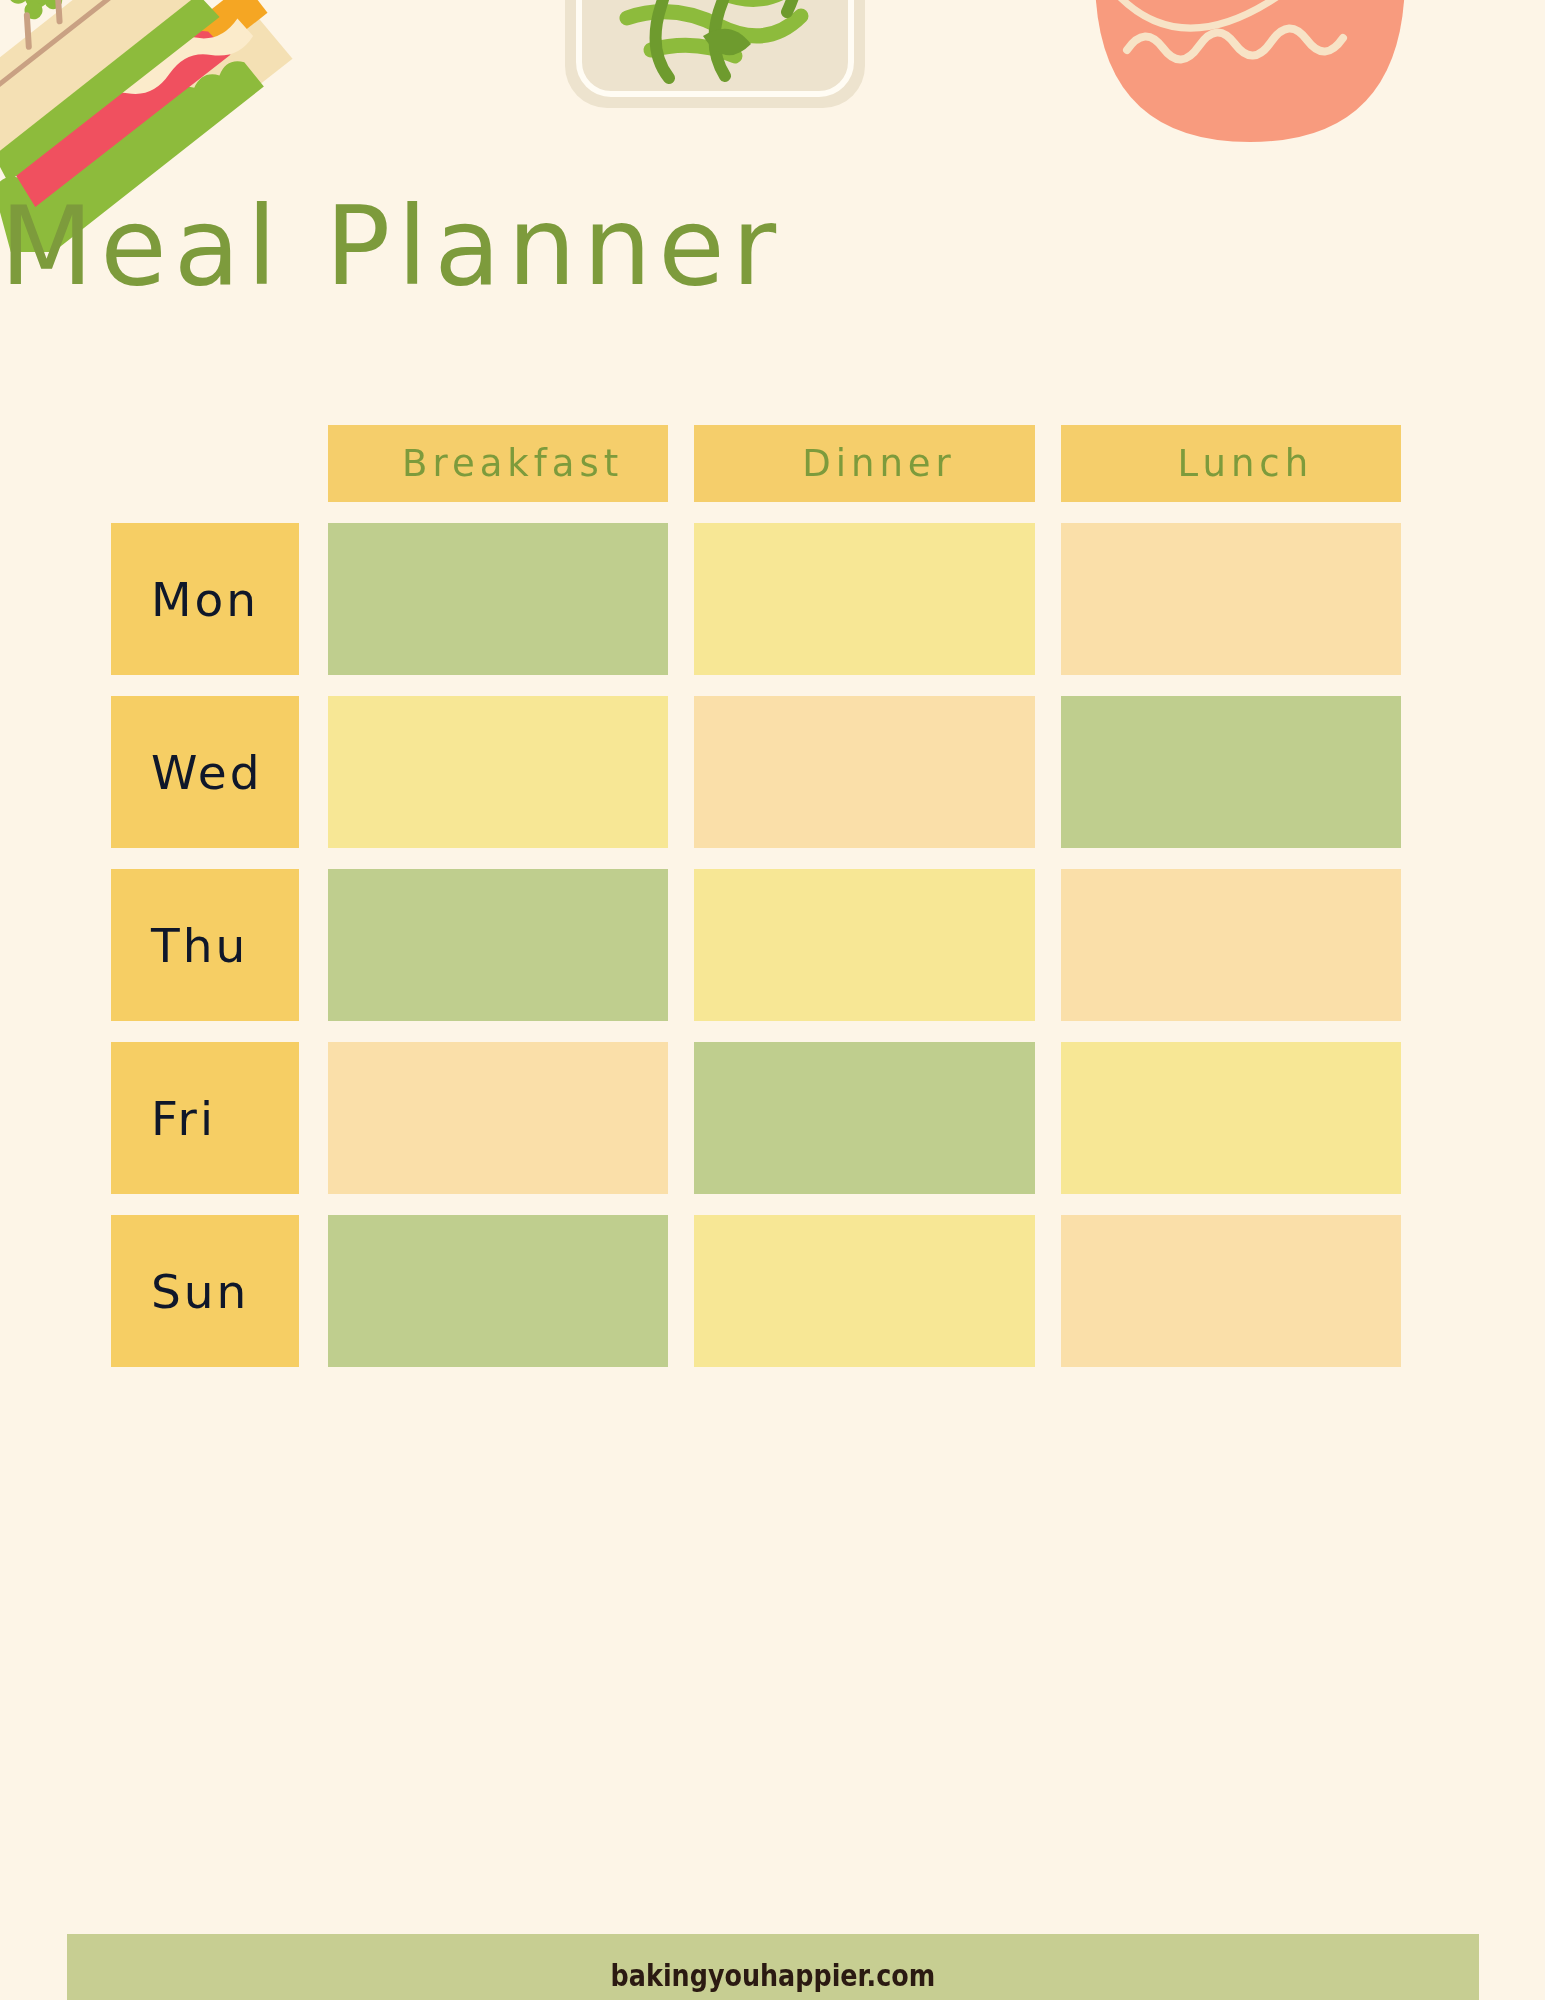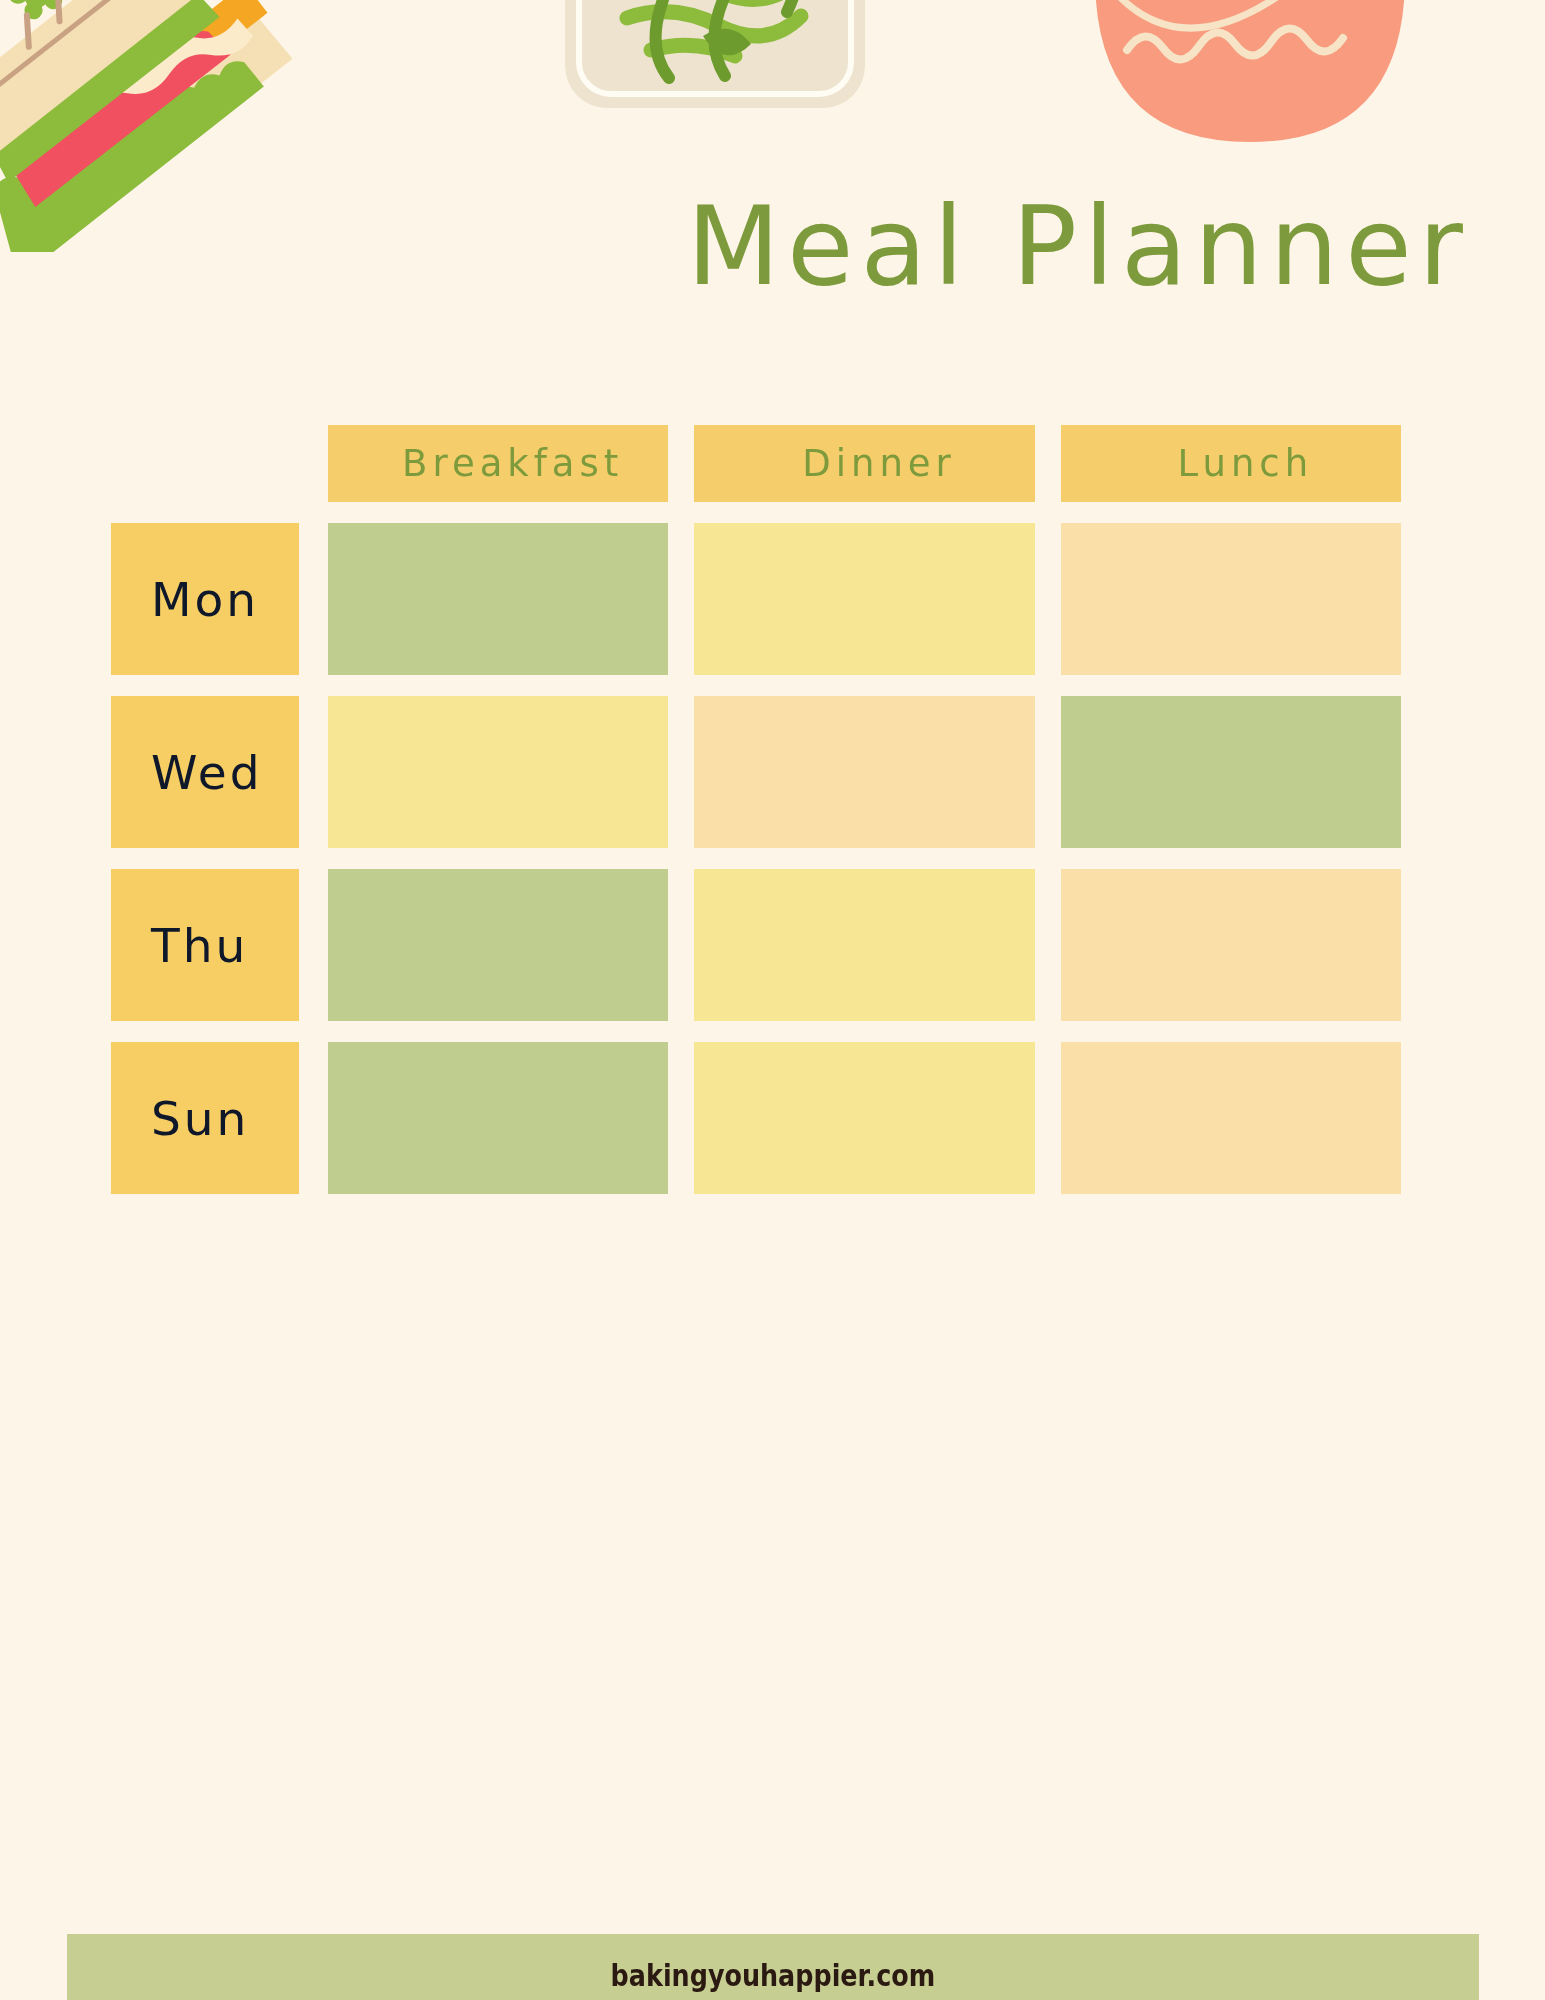--- a/index.html
+++ b/index.html
@@ -49,21 +49,21 @@
     width: 390px;
     height: 300px;
   }
 
   
   .title {
     position: absolute;
     top: 190px;
     left: 0;
     width: 1470px;
-    text-align: right;
+    text-align: left;
     font-family: "DejaVu Sans", sans-serif;
     font-size: 108px;
     font-weight: 400;
     letter-spacing: 7px;
     color: #7D9B3C;
     line-height: 1.05;
   }
 
   
   .planner {
@@ -300,20 +300,34 @@
         </div>
         <div class="mealcol">
           <div class="meal-cell c-yellow"></div>
         </div>
         <div class="mealcol">
           <div class="meal-cell c-peach"></div>
         </div>
       </div>
       <div class="grid-row">
         <div class="daycol">
+          <div class="day-cell">Fri</div>
+        </div>
+        <div class="mealcol">
+          <div class="meal-cell c-peach"></div>
+        </div>
+        <div class="mealcol">
+          <div class="meal-cell c-green"></div>
+        </div>
+        <div class="mealcol">
+          <div class="meal-cell c-yellow"></div>
+        </div>
+      </div>
+      <div class="grid-row">
+        <div class="daycol">
           <div class="day-cell">Sun</div>
         </div>
         <div class="mealcol">
           <div class="meal-cell c-green"></div>
         </div>
         <div class="mealcol">
           <div class="meal-cell c-yellow"></div>
         </div>
         <div class="mealcol">
           <div class="meal-cell c-peach"></div>

